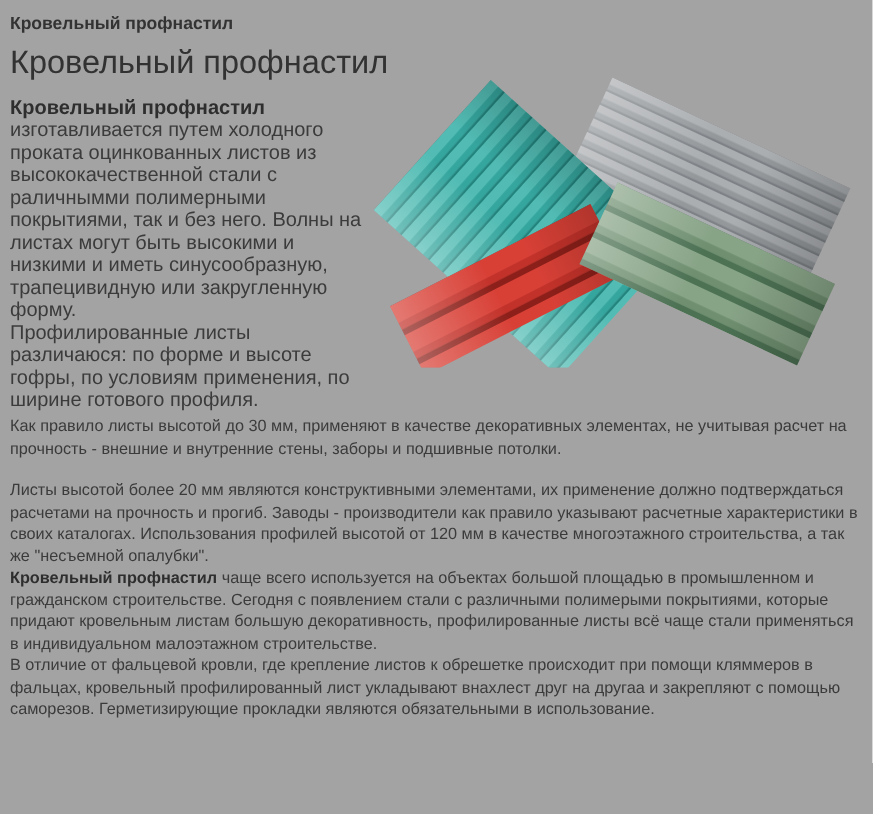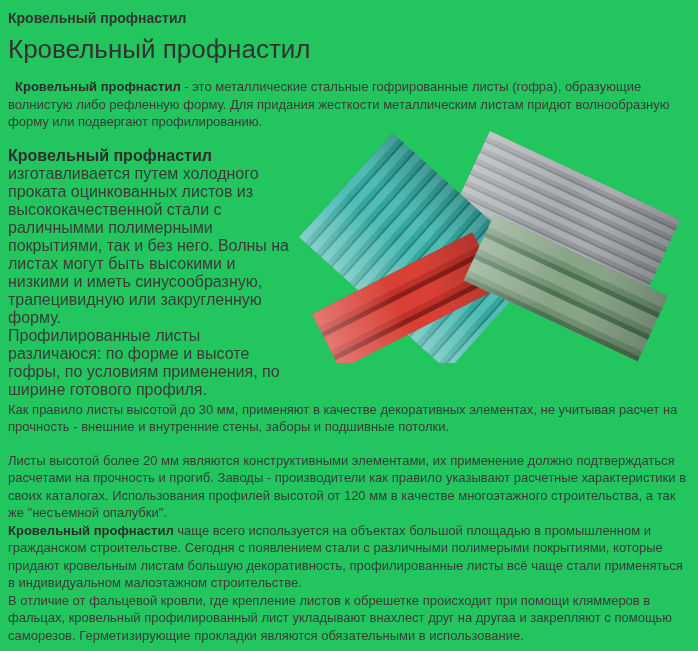--- a/index.html
+++ b/index.html
@@ -1,18 +1,18 @@
 <!DOCTYPE html>
 <html><head>
 <meta charset="utf-8">
 <style>
   html,body{margin:0;padding:0;background:#ffffff;}
   .page{
     width:698px;height:651px;box-sizing:border-box;
-    padding:8px 10px 0 8px;overflow:hidden;background:#22c55e;
+    padding:8px 10px 0 8px;overflow:hidden;background:#a3a3a3;
     font-family:"Liberation Sans",sans-serif;color:#3b3b3b;
   }
   .crumb{
     font-size:14px;font-weight:bold;color:#333333;
     margin:2px 0 8px 0;
   }
   h1.title{
     font-size:26px;font-weight:normal;color:#323232;
     margin:0 0 14px 0;line-height:30px;
   }
@@ -27,21 +27,20 @@
 </style>
 </head>
 <body>
 
 <div class="page">
 
   <div class="crumb">Кровельный профнастил</div>
 
   <h1 class="title">Кровельный профнастил</h1>
 
-  <p class="intro"><b>Кровельный профнастил</b><span> - это металлические стальные гофрированные листы (гофра), образующие волнистую либо рефленную форму. Для придания жесткости металлическим листам придют волнообразную форму или подвергают профилированию.</span></p>
 
   <div class="media">
     <div class="leftcol"><b>Кровельный профнастил</b><br><span>изготавливается путем холодного проката оцинкованных листов из высококачественной стали с раличнымми полимерными покрытиями, так и без него. Волны на листах могут быть высокими и низкими и иметь синусообразную, трапецивидную или закругленную форму.</span><br><span>Профилированные листы различаюся: по форме и высоте гофры, по условиям применения, по ширине готового профиля.</span></div>
 
     <svg class="figure" viewBox="0 0 404 244" xmlns="http://www.w3.org/2000/svg">
       <defs>
         <pattern id="pGray" width="12" height="12" patternUnits="userSpaceOnUse">
           <rect width="12" height="12" fill="#ABAEB1"></rect>
           <rect y="6" width="12" height="4" fill="#94989B"></rect>
           <rect y="10" width="12" height="2" fill="#7E8286"></rect>

